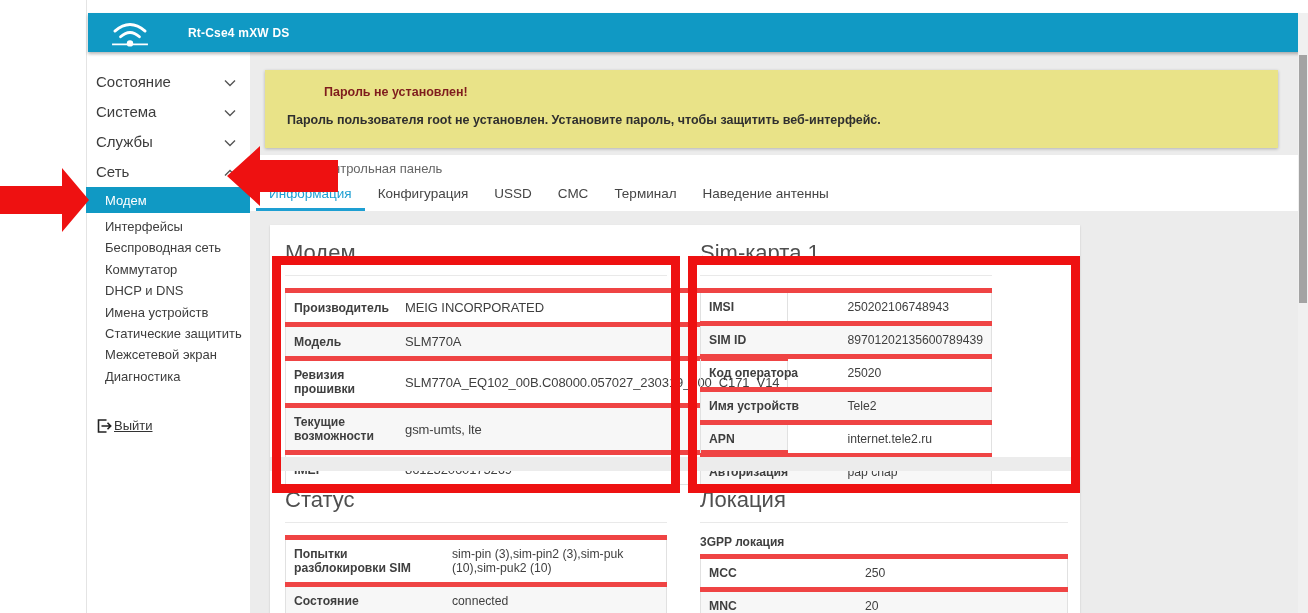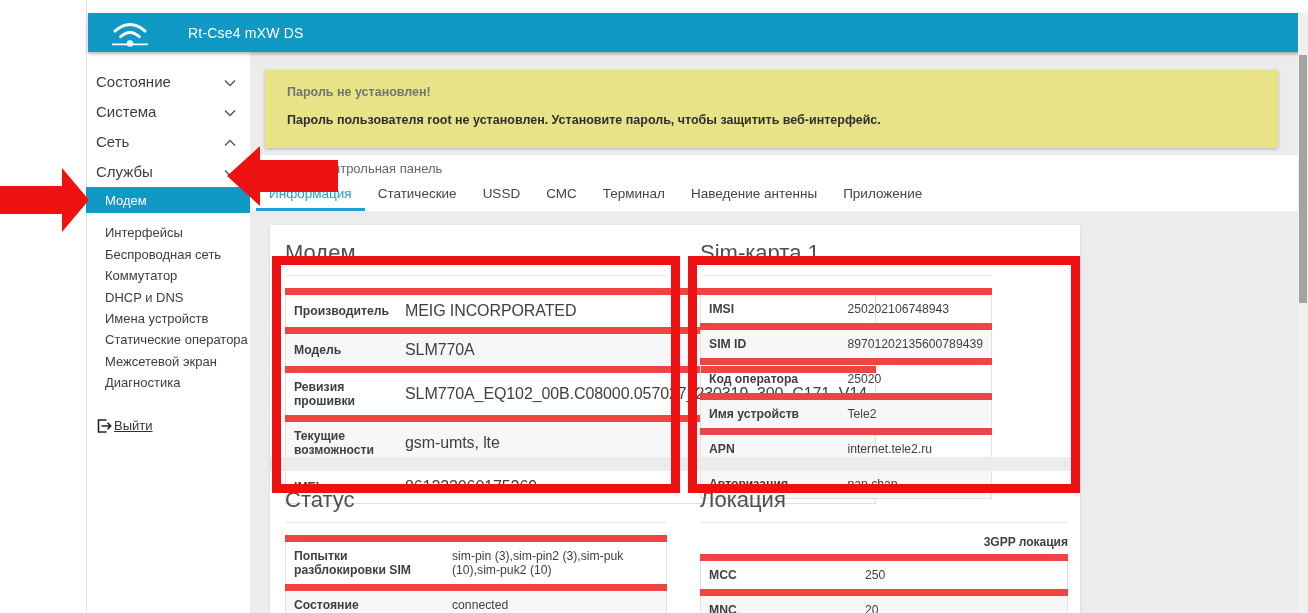--- a/index.html
+++ b/index.html
@@ -6,62 +6,62 @@
   body{width:1308px;height:613px;font-family:"Liberation Sans",sans-serif;background:#ffffff;overflow:hidden;}
   .stage{position:relative;width:1308px;height:613px;background:#fff;overflow:hidden;}
 
   
   .v-line{position:absolute;left:86px;top:0;width:1px;height:613px;background:#e4e4e4;}
   .content-bg{position:absolute;left:250px;top:52px;width:1048px;height:561px;background:#ececec;}
 
   
   .header{position:absolute;left:88px;top:13px;width:1212px;height:39px;background:#1099c4;display:flex;align-items:center;box-shadow:0 2px 3px rgba(0,0,0,.28);z-index:6;}
   .logo{margin-left:16px;width:52px;display:flex;justify-content:center;}
-  .app-title{color:#fff;font-size:14px;font-weight:normal;margin-left:32px;letter-spacing:.2px;}
+  .app-title{color:#fff;font-size:12px;font-weight:bold;margin-left:32px;letter-spacing:.2px;}
 
   
   .nav{position:absolute;left:86px;top:66px;width:164px;z-index:2;}
   .nav-group{height:30px;display:flex;align-items:center;justify-content:space-between;padding:0 14px 0 10px;font-size:15px;color:#3d3d3d;cursor:pointer;}
   .sel-item{position:absolute;left:86px;top:187px;width:164px;height:26px;background:#1099c4;color:#fff;font-size:13px;display:flex;align-items:center;padding-left:19px;box-sizing:border-box;z-index:3;}
   .subnav{position:absolute;left:105px;top:219px;width:150px;z-index:2;}
-  .subnav-item{height:21.4px;display:flex;align-items:flex-end;font-size:13px;color:#3d3d3d;cursor:pointer;}
+  .subnav-item{height:21.4px;display:flex;align-items:flex-start;font-size:13px;color:#3d3d3d;cursor:pointer;}
   .logout{position:absolute;left:97px;top:418px;display:flex;align-items:flex-end;gap:2px;font-size:13px;color:#333;cursor:pointer;}
   .logout span{text-decoration:underline;}
 
   
   .banner{position:absolute;left:265px;top:70px;width:1013px;height:78px;background:#e9e388;box-shadow:0 1px 3px rgba(0,0,0,.25);box-sizing:border-box;padding:15px 22px;z-index:2;}
-  .banner .b1{font-size:12.5px;font-weight:bold;color:#737373;}
+  .banner .b1{font-size:12.5px;font-weight:bold;color:#7f1d1d;margin-left:37px;}
   .banner .b2{font-size:12.5px;font-weight:bold;color:#2f2f2f;margin-top:14px;}
 
   
   .band{position:absolute;left:250px;top:155px;width:1048px;height:56px;background:#fff;z-index:2;}
   .crumb{position:absolute;left:83px;top:6px;font-size:13px;color:#666;}
   .tabs{position:absolute;left:6px;bottom:0;display:flex;}
   .tab{padding:6px 13px 7px 13px;font-size:13.5px;color:#454545;cursor:pointer;border-bottom:3px solid transparent;}
   .tab.active{color:#1e9fd2;border-bottom:3px solid #1e9fd2;}
 
   
   .card{position:absolute;left:270px;top:225px;width:810px;height:388px;background:#fff;box-shadow:0 1px 2px rgba(0,0,0,.15);z-index:2;}
   .sec{position:absolute;}
   .sec-modem{left:15px;top:15px;width:382px;}
   .sec-sim{left:430px;top:15px;width:292px;}
   .sec-status{left:15px;top:262px;width:382px;}
   .sec-loc{left:430px;top:262px;width:368px;}
   .sec h2{font-size:22px;font-weight:400;color:#4f4f4f;margin:0;}
   .sec hr{border:none;border-top:1px solid #e9e9e9;margin:9px 0 12px 0;}
-  .subhead{font-size:12px;font-weight:bold;color:#3f3f3f;margin:0 0 5px 0;text-align:right;}
+  .subhead{font-size:12px;font-weight:bold;color:#3f3f3f;margin:0 0 5px 0;}
   .strip{position:absolute;left:0;top:232px;width:810px;height:14px;background:#ececec;}
 
   table{width:100%;border-collapse:collapse;font-size:12.2px;color:#3f3f3f;border:1px solid #e1e1e1;}
-  tr{border-top:7px solid #ef4444;}
+  tr{border-top:5px solid #ef4444;}
   tr:nth-child(even){background:#f7f7f7;}
   td{padding:7px 8px;vertical-align:middle;}
   td.lbl{font-weight:bold;}
   .sec-modem td.lbl{width:84px;}
-  .sec-modem td.val{white-space:nowrap;font-size:16px;letter-spacing:-.1px;}
+  .sec-modem td.val{white-space:nowrap;font-size:13px;letter-spacing:-.1px;}
   .sec-sim td.lbl{width:128px;}
   .sec-status td.lbl{width:142px;}
   .sec-loc td.lbl{width:140px;}
 
   
   .scroll-track{position:absolute;left:1298px;top:13px;width:10px;height:600px;background:#f0f0f0;z-index:7;}
   .scroll-thumb{position:absolute;left:1px;top:42px;width:8px;height:248px;background:#a3a3a3;}
 
   
   .anno{position:absolute;z-index:50;pointer-events:none;}
@@ -95,31 +95,31 @@
             <polyline points="1,1.5 6,6.5 11,1.5" fill="none" stroke="#555" stroke-width="1.4"></polyline>
           </svg></span>
     </div>
     <div class="nav-group">
       <span>Система</span>
       <span><svg width="12" height="8" viewBox="0 0 12 8">
             <polyline points="1,1.5 6,6.5 11,1.5" fill="none" stroke="#555" stroke-width="1.4"></polyline>
           </svg></span>
     </div>
     <div class="nav-group">
+      <span>Службы</span>
+      <span><svg width="12" height="8" viewBox="0 0 12 8">
+            <polyline points="1,1.5 6,6.5 11,1.5" fill="none" stroke="#555" stroke-width="1.4"></polyline>
+          </svg></span>
+    </div>
+    <div class="nav-group">
       <span>Сеть</span>
       <span><svg width="12" height="8" viewBox="0 0 12 8">
             <polyline points="1,6.5 6,1.5 11,6.5" fill="none" stroke="#555" stroke-width="1.4"></polyline>
           </svg></span>
     </div>
-    <div class="nav-group">
-      <span>Службы</span>
-      <span><svg width="12" height="8" viewBox="0 0 12 8">
-            <polyline points="1,1.5 6,6.5 11,1.5" fill="none" stroke="#555" stroke-width="1.4"></polyline>
-          </svg></span>
-    </div>
   </div>
 
   <div class="sel-item">
     <span>Модем</span>
   </div>
 
   <div class="subnav">
     <div class="subnav-item">
         <span>Интерфейсы</span>
       </div>
@@ -129,21 +129,21 @@
     <div class="subnav-item">
         <span>Коммутатор</span>
       </div>
     <div class="subnav-item">
         <span>DHCP и DNS</span>
       </div>
     <div class="subnav-item">
         <span>Имена устройств</span>
       </div>
     <div class="subnav-item">
-        <span>Статические оператора</span>
+        <span>Статические защитить</span>
       </div>
     <div class="subnav-item">
         <span>Межсетевой экран</span>
       </div>
     <div class="subnav-item">
         <span>Диагностика</span>
       </div>
   </div>
 
   <div class="logout">
@@ -156,26 +156,25 @@
 
   <div class="banner">
     <div class="b1">Пароль не установлен!</div>
     <div class="b2">Пароль пользователя root не установлен. Установите пароль, чтобы защитить веб-интерфейс.</div>
   </div>
 
   <div class="band">
     <div class="crumb">нтрольная панель</div>
     <div class="tabs">
       <div class="tab active">Информация</div>
-      <div class="tab">Статические</div>
+      <div class="tab">Конфигурация</div>
       <div class="tab">USSD</div>
       <div class="tab">СМС</div>
       <div class="tab">Терминал</div>
       <div class="tab">Наведение антенны</div>
-      <div class="tab">Приложение</div>
     </div>
   </div>
 
   <div class="card">
 
     <div class="sec sec-modem">
       <h2>Модем</h2>
       <hr>
       <table>
         <tbody>

